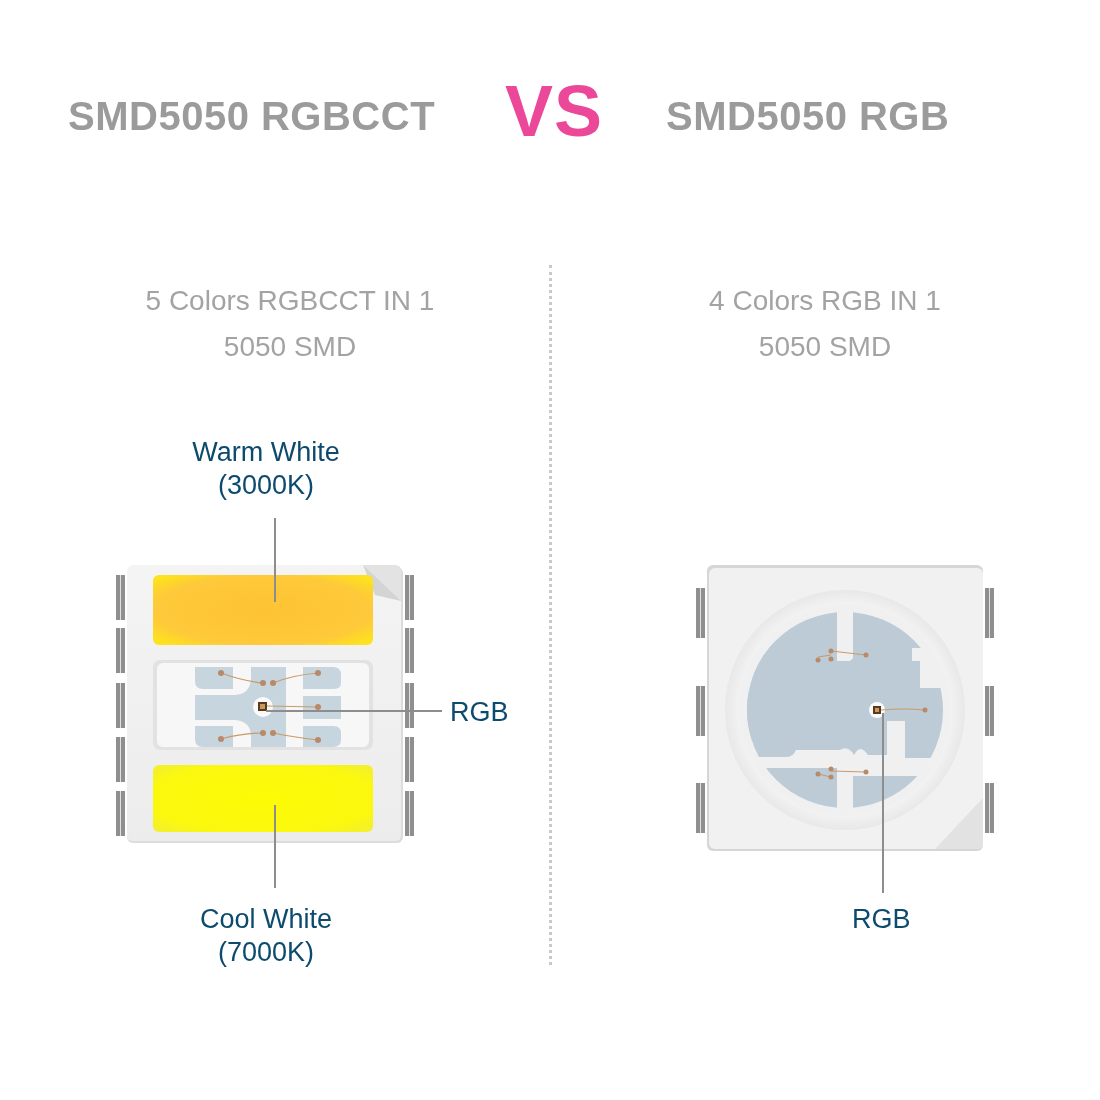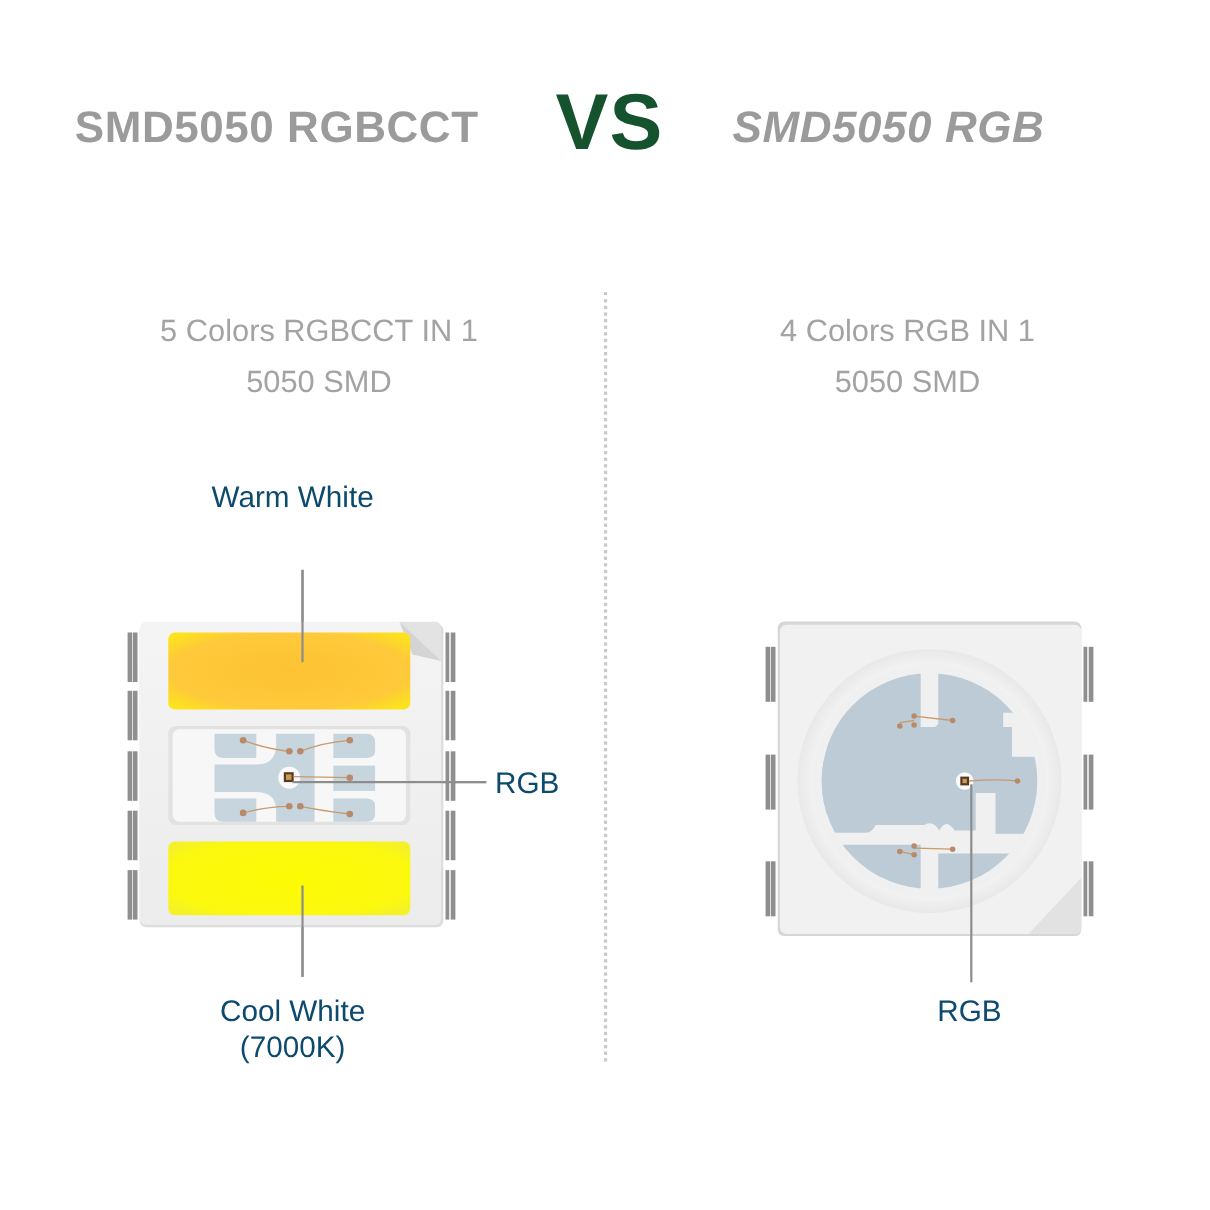--- a/index.html
+++ b/index.html
@@ -1,45 +1,46 @@
 <!DOCTYPE html>
 <html><head>
 <meta charset="utf-8">
 <style>
   html, body { margin:0; padding:0; background:#ffffff; }
   body { width:1100px; height:1100px; position:relative; overflow:hidden;
          font-family:"Liberation Sans", sans-serif; color:#a0a0a0; }
   .abs { position:absolute; }
   .h-title { font-weight:700; font-size:40px; color:#9b9b9b; letter-spacing:0.5px; white-space:nowrap; }
-  .vs { font-weight:700; font-size:72px; color:#14532d; letter-spacing:1px; }
+  .vs { font-weight:700; font-size:72px; color:#ec4899; letter-spacing:1px; }
   .sub { font-size:28px; color:#a3a3a3; text-align:center; line-height:46px; white-space:nowrap; }
   .label { font-size:27px; color:#0c4a6e; text-align:center; line-height:33px; white-space:nowrap; }
   .divider { left:549px; top:265px; width:0; height:700px; border-left:3px dotted #c9c9c9; }
   .leader { background:#8d8d8d; }
 </style>
 </head>
 <body>
 
 <div class="abs h-title" style="left:68px; top:94px;">SMD5050 RGBCCT</div>
 <div class="abs vs" style="left:505px; top:70px;">VS</div>
-<div class="abs h-title" style="left:666px; top:94px;font-style:italic;">SMD5050 RGB</div>
+<div class="abs h-title" style="left:666px; top:94px;">SMD5050 RGB</div>
 
 <div class="abs divider"></div>
 
 <div class="abs sub" style="left:60px; width:460px; top:278px;">
   <div>5 Colors RGBCCT IN 1</div>
   <div>5050 SMD</div>
 </div>
 <div class="abs sub" style="left:600px; width:450px; top:278px;">
   <div>4 Colors RGB IN 1</div>
   <div>5050 SMD</div>
 </div>
 
 <div class="abs label" style="left:166px; width:200px; top:436px;">
   <div>Warm White</div>
+  <div>(3000K)</div>
 </div>
 <div class="abs leader" style="left:274px; top:518px; width:2px; height:84px;"></div>
 
 <div class="abs label" style="left:166px; width:200px; top:903px;">
   <div>Cool White</div>
   <div>(7000K)</div>
 </div>
 <div class="abs leader" style="left:274px; top:805px; width:2px; height:83px;"></div>
 
 <div class="abs label" style="left:450px; top:696px;">RGB</div>

